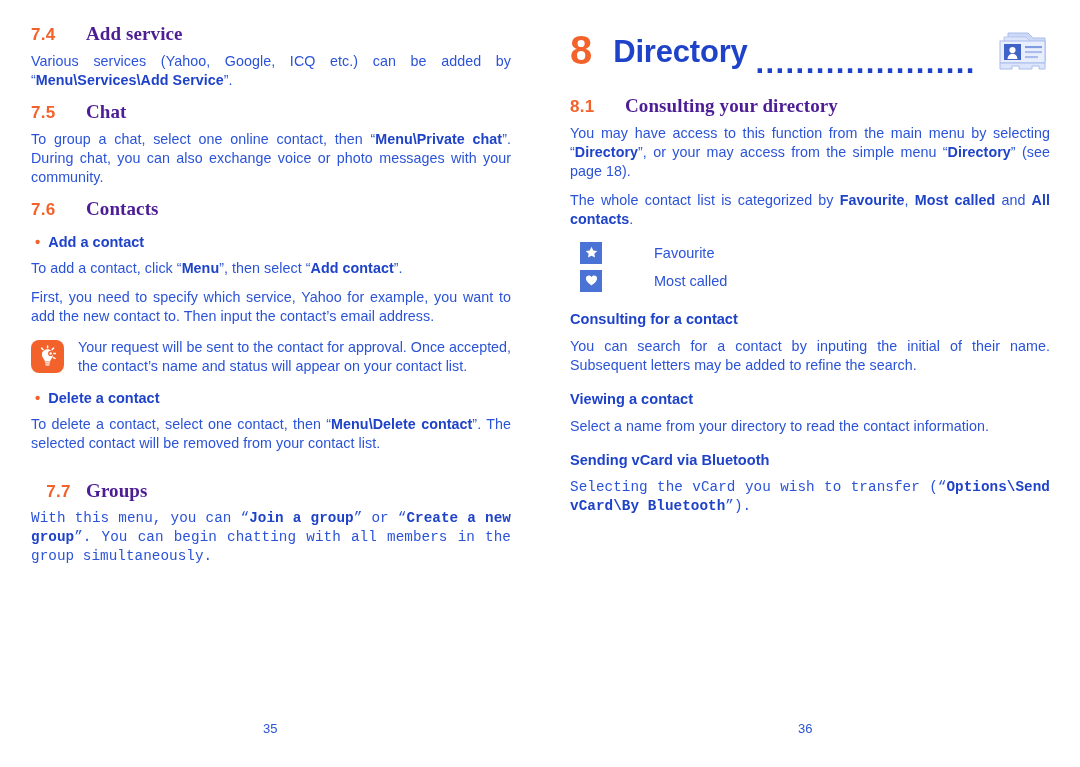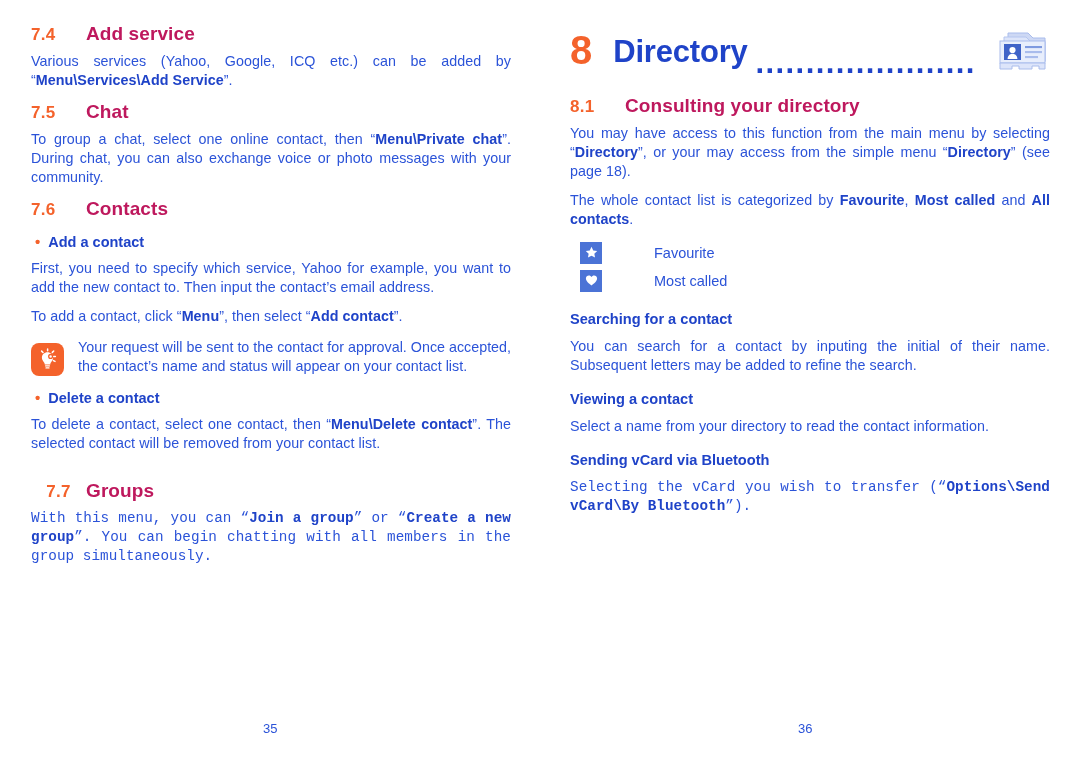--- a/index.html
+++ b/index.html
@@ -35,24 +35,25 @@
   }
   .sec-num {
     color: #F4622B;
     font-weight: bold;
     font-size: 17px;
     width: 55px;
     flex: 0 0 55px;
     letter-spacing: 0.3px;
   }
   .sec-title {
-    color: #be185d;
+    color: #4c1d95;
     font-weight: bold;
     font-size: 19px;
     letter-spacing: 0.1px;
+    font-family: Liberation Serif, serif;
   }
   .sec-heading.top-gap { }
   .sec-heading.top-gap-lg { margin-top: 26px; text-align: center; }
 
   
   p.body {
     color: #2B53D8;
     font-size: 14.3px;
     line-height: 1.33;
     margin: 0 0 10px 0;
@@ -79,21 +80,21 @@
     color: #F4622B;
     font-size: 15px;
     line-height: 1;
     margin-right: 8px;
     flex: 0 0 auto;
   }
 
   
   .tip {
     display: flex;
-    align-items: flex-end;
+    align-items: flex-start;
     margin: 12px 0 4px 0;
   }
   .tip-icon {
     flex: 0 0 auto;
     width: 33px;
     height: 33px;
     border-radius: 8px;
     background: #F4622B;
     margin-right: 14px;
     margin-top: 2px;
@@ -215,23 +216,23 @@
     <div class="sec-heading top-gap">
       <span class="sec-num">7.6</span>
       <span class="sec-title">Contacts</span>
     </div>
 
     <div class="bullet-head">
       <span class="bullet-dot">•</span>
       <span>Add a contact</span>
     </div>
 
+    <p class="body"><span>To add a contact, click “</span><b>Menu</b><span>”, then select “</span><b>Add contact</b><span>”.</span></p>
+
     <p class="body">First, you need to specify which service, Yahoo for example, you want to add the new contact to. Then input the contact’s email address.</p>
-
-    <p class="body"><span>To add a contact, click “</span><b>Menu</b><span>”, then select “</span><b>Add contact</b><span>”.</span></p>
 
     <div class="tip">
       <span class="tip-icon">
         <svg width="33" height="33" viewBox="0 0 33 33" aria-hidden="true">
           <g fill="none" stroke="#ffffff" stroke-width="1.5" stroke-linecap="round">
             <path d="M12 9.5 L10.6 8.1"></path>
             <path d="M16.6 7.8 L16.6 6.0"></path>
             <path d="M21.3 9.4 L22.7 8.0"></path>
             <path d="M22.6 13.6 L24.4 13.6"></path>
             <path d="M22.4 17.6 L24.0 18.4"></path>
@@ -312,21 +313,21 @@
       <div class="legend-row">
         <span class="legend-icon">
           <svg width="13" height="13" viewBox="0 0 13 13" aria-hidden="true">
             <path d="M6.5 11.4 C6.5 11.4 0.9 7.9 0.9 4.5 C0.9 2.6 2.3 1.4 3.9 1.4 C5.1 1.4 6.0 2.1 6.5 2.9 C7.0 2.1 7.9 1.4 9.1 1.4 C10.7 1.4 12.1 2.6 12.1 4.5 C12.1 7.9 6.5 11.4 6.5 11.4 Z" fill="#ffffff"></path>
           </svg>
         </span>
         <span class="legend-label">Most called</span>
       </div>
     </div>
 
-    <div class="sub-head">Searching for a contact</div>
+    <div class="sub-head">Consulting for a contact</div>
     <p class="body">You can search for a contact by inputing the initial of their name. Subsequent letters may be added to refine the search.</p>
 
     <div class="sub-head">Viewing a contact</div>
     <p class="body">Select a name from your directory to read the contact information.</p>
 
     <div class="sub-head">Sending vCard via Bluetooth</div>
     <p class="body last"><span>Selecting the vCard you wish to transfer (“</span><b>Options\Send vCard\By Bluetooth</b><span>”).</span></p>
 
   </div>
 

